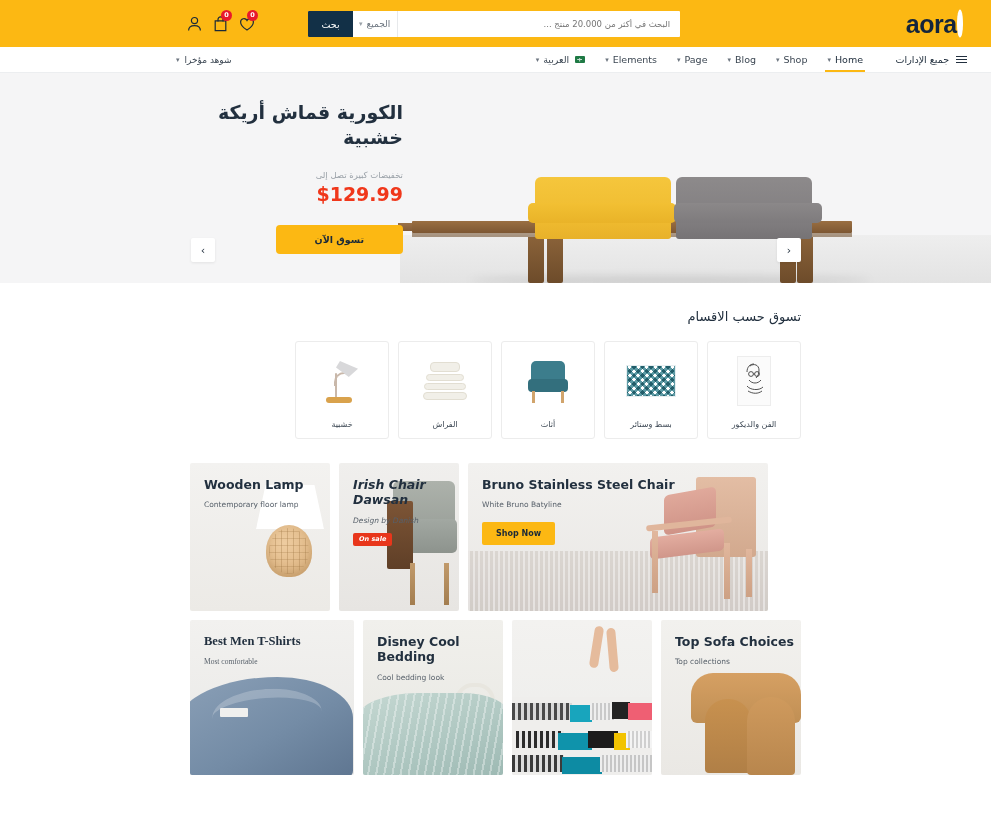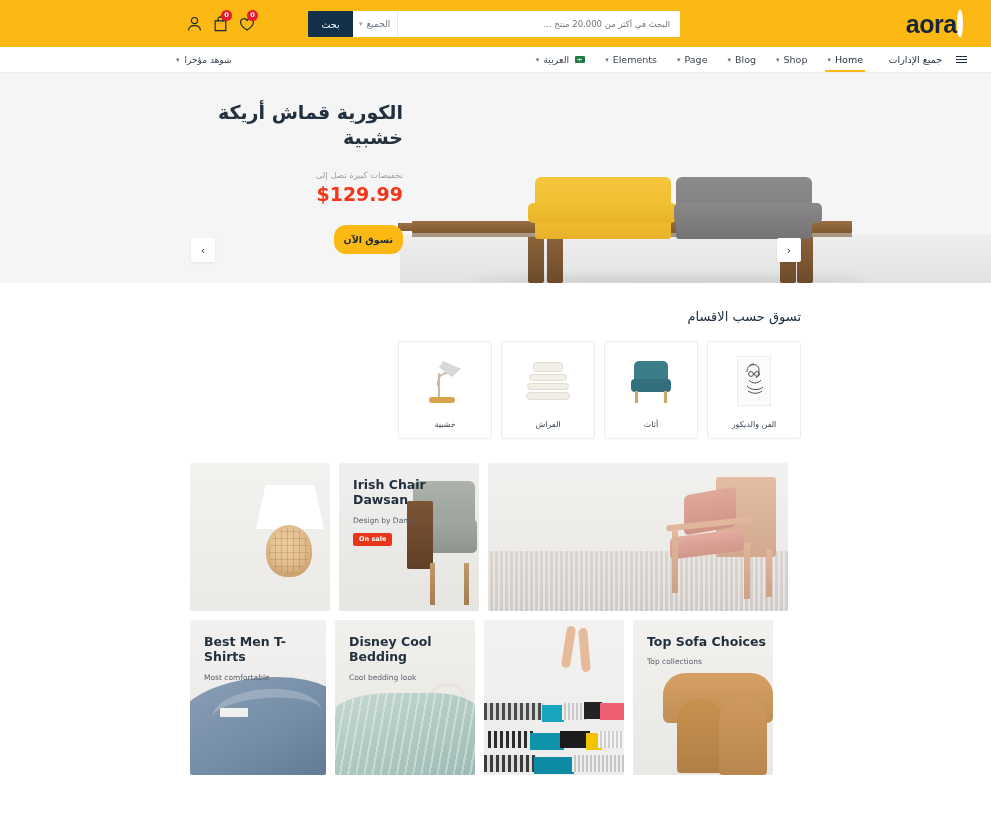--- a/index.html
+++ b/index.html
@@ -61,21 +61,21 @@
     font-weight:bold;
   }
 
   
   .navbar{
     height:26px; background:#ffffff; border-bottom:1px solid #eceef0;
     position:relative; display:flex; align-items:center;
   }
   .nav-depts{
     position:absolute; right:24px; top:0; height:100%;
-    display:flex; align-items:center; gap:14px;
+    display:flex; align-items:center; gap:7px;
     font-size:9.5px; color:#22303f; cursor:pointer;
   }
   .burger{ display:inline-flex; flex-direction:column; gap:2px; }
   .burger i{ display:block; width:11px; height:1px; background:#22303f; }
   .nav-main{
     position:absolute; right:118px; top:0; height:100%;
     display:flex; align-items:center; flex-direction:row-reverse; gap:0;
   }
   .nav-item{
     display:flex; align-items:center; gap:4px;
@@ -119,21 +119,21 @@
     margin-top:20px; font-size:8.5px; color:#9aa1a8;
   }
   .hero-price{
     margin-top:3px; font-size:19px; font-weight:bold; color:#f0371b;
     direction:ltr; text-align:right;
   }
   .hero-btn{
     margin-top:20px; display:inline-block;
     background:#fcb813; color:#1b2a38;
     font-size:9.5px; font-weight:bold;
-    padding:9px 10px; border:none; cursor:pointer; border-radius:12px;
+    padding:9px 39px; border:none; cursor:pointer; border-radius:4px;
     font-family:"DejaVu Sans","Liberation Sans",sans-serif;
   }
 
   
   .sofa-scene{
     position:absolute; left:0; right:0; top:0; bottom:0; pointer-events:none;
   }
   .floor{
     position:absolute; left:400px; right:0; bottom:0; height:48px;
     background:linear-gradient(#eeeeee,#e3e3e3);
@@ -259,23 +259,23 @@
   .tag.sale{ background:#e8361b; }
   .tag.feat{ background:#3fa814; }
   .shop-now{
     display:inline-block; margin-top:11px; background:#fcb813; color:#1b2a38;
     font-size:8px; font-weight:bold; padding:7px 14px; border:none;
     cursor:pointer; border-radius:2px;
     font-family:"DejaVu Sans","Liberation Sans",sans-serif;
   }
 
   .c-lamp{ width:140px; height:148px; background:linear-gradient(#f3f2f0,#eceae6); }
-  .c-irish{ width:140px; height:148px; background:linear-gradient(#f0efed,#e7e5e2); }
+  .c-irish{ width:120px; height:148px; background:linear-gradient(#f0efed,#e7e5e2);font-style:italic; }
   .c-bruno{ width:300px; height:148px; background:linear-gradient(#f2f1ef,#e9e7e4); }
-  .c-tee{ width:136px; height:155px; background:linear-gradient(#f2f1ef,#e8e8e6); }
+  .c-tee{ width:164px; height:155px; background:linear-gradient(#f2f1ef,#e8e8e6);font-family:Liberation Serif, serif; }
   .c-bed{ width:140px; height:155px; background:linear-gradient(#f1f0ec,#e7e7e2); }
   .c-rug{ width:140px; height:155px; background:linear-gradient(#f3f2f0,#ececea); }
   .c-sofa{ width:140px; height:155px; background:linear-gradient(#f2f1ee,#eae8e4); }
 
   
   .art{ position:absolute; inset:0; z-index:1; }
   .lamp-shade{ position:absolute; right:6px; top:22px; width:68px; height:44px;
     background:#ffffff; clip-path:polygon(14% 0,86% 0,100% 100%,0 100%);
     box-shadow:0 1px 2px rgba(0,0,0,.05); }
   .lamp-body{ position:absolute; right:18px; top:62px; width:46px; height:52px;
@@ -478,20 +478,26 @@
             <path d="M12.4 14h1.2"></path>
             <path d="M8 20c3 4 9 4 12 0"></path>
             <path d="M6 26c3 4 12 5 16 1"></path>
             <path d="M7 31c5 3 10 3 14 0"></path>
           </svg>
         </div>
       </div>
       <div class="cat-label">الفن والديكور</div>
     </div>
 
+    <div class="cat">
+      <div class="cat-img">
+          <div class="th-rug"></div>
+        </div>
+      <div class="cat-label">بسط وستائر</div>
+    </div>
 
 
     <div class="cat">
       <div class="cat-img">
         <div class="th-chair">
           <div class="seatback"></div>
             <div class="seat"></div>
           <div class="lg" style="left:5px;"></div>
             <div class="lg" style="left:34px;"></div>
         </div>
@@ -527,20 +533,24 @@
 </div>
 
 <div class="promos">
 
   <div class="row">
 
     <div class="card c-lamp">
       <div class="art">
         <div class="lamp-shade"></div>
           <div class="lamp-body"></div>
+      </div>
+      <div class="card-body">
+        <div class="card-title">Wooden Lamp</div>
+        <div class="card-sub">Contemporary floor lamp</div>
       </div>
     </div>
 
     <div class="card c-irish">
       <div class="art">
         <div class="chair-cush"></div>
         <div class="chair-cush2"></div>
         <div class="chair-leather"></div>
         <div class="chair-leg" style="right:44px;"></div>
         <div class="chair-leg" style="right:10px;"></div>
@@ -557,20 +567,25 @@
         <div class="bruno-rug"></div>
         <div class="bruno-chair">
           <div class="bc-frame-back"></div>
           <div class="bc-cush-back"></div>
           <div class="bc-arm"></div>
           <div class="bc-cush-seat"></div>
           <div class="bc-leg" style="right:30px;top:66px;height:56px;"></div>
           <div class="bc-leg" style="right:102px;top:54px;height:62px;"></div>
           <div class="bc-leg" style="right:8px;top:72px;height:48px;"></div>
         </div>
+      </div>
+      <div class="card-body">
+        <div class="card-title">Bruno Stainless Steel Chair</div>
+        <div class="card-sub">White Bruno Batyline</div>
+        <button class="shop-now">Shop Now</button>
       </div>
     </div>
 
   </div>
 
   <div class="row">
 
     <div class="card c-tee">
       <div class="art">
         <div class="tee-cloth"></div>

